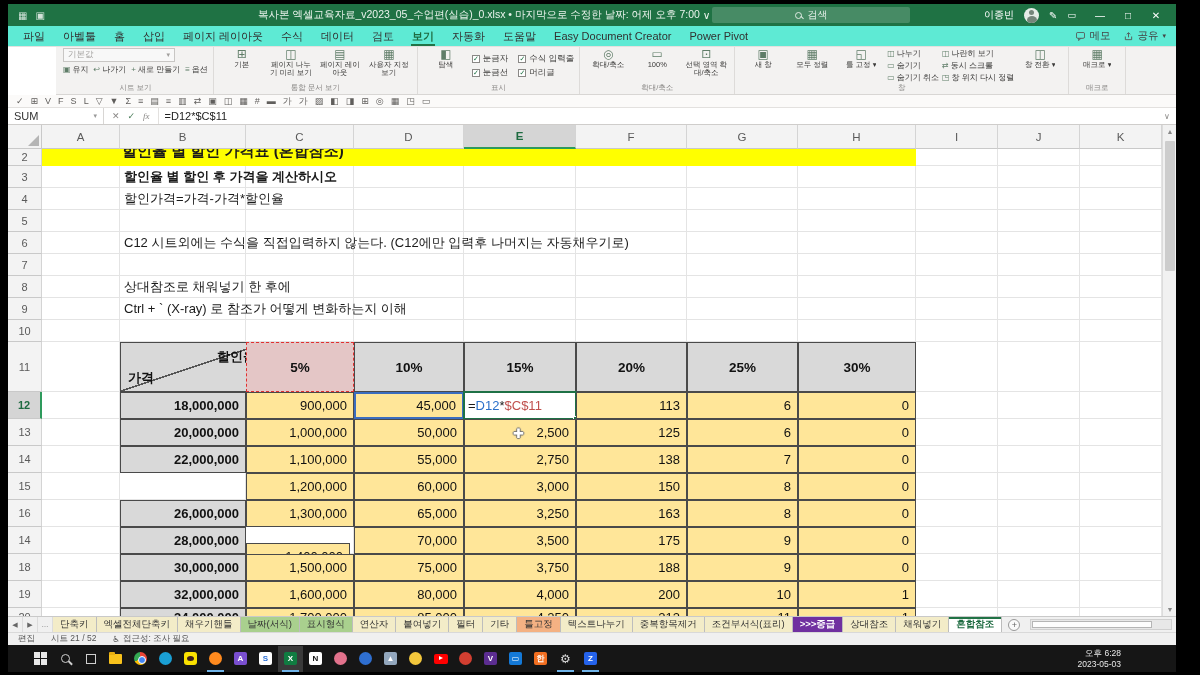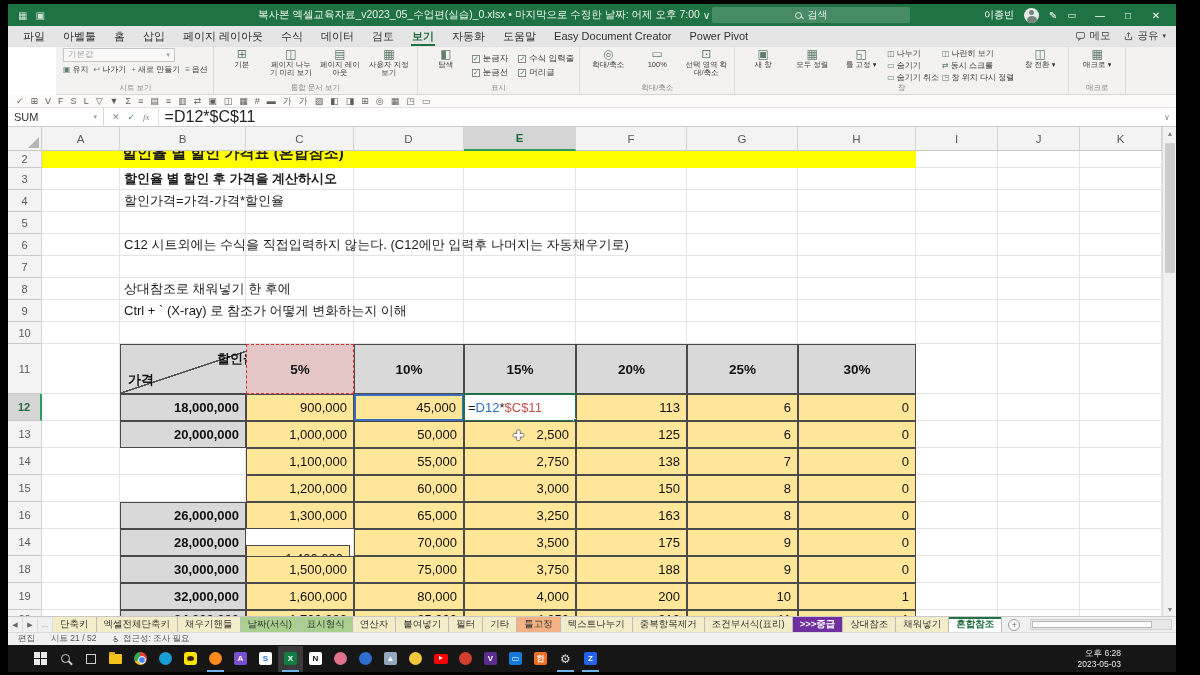--- a/index.html
+++ b/index.html
@@ -21,21 +21,21 @@
 .mag::after{content:"";position:absolute;width:4px;height:1.4px;background:#dfeae2;
   transform:rotate(45deg);right:-3px;bottom:-1px;}
 .tb-right{position:absolute;right:0;top:0;height:22px;display:flex;align-items:center;gap:10px;padding-right:6px;}
 .avatar{width:15px;height:15px;border-radius:50%;background:#e6ece7;position:relative;overflow:hidden;}
 .avatar::before{content:"";position:absolute;left:5px;top:2.5px;width:5px;height:5px;border-radius:50%;background:#75857a;}
 .avatar::after{content:"";position:absolute;left:2.5px;top:8.5px;width:10px;height:8px;border-radius:50%;background:#75857a;}
 .winctl{display:flex;height:22px;}
 .winctl span{width:28px;display:flex;align-items:center;justify-content:center;font-size:10px;color:#fff;cursor:pointer;}
 
 
-.menubar{flex:0 0 20px;background:#e5e5e5;border-bottom:1px solid #e3e1df;display:flex;
+.menubar{flex:0 0 20px;background:#5eead4;border-bottom:1px solid #e3e1df;display:flex;
   align-items:center;font-size:11px;color:#323130;position:relative;padding-left:6px;}
 .mtab{padding:0 9px;height:20px;display:flex;align-items:center;cursor:pointer;position:relative;white-space:nowrap;}
 .mtab.active{color:#1e6b41;font-weight:bold;}
 .mtab.active::after{content:"";position:absolute;left:8px;right:8px;bottom:0;height:2.5px;background:#217346;}
 .menubar-right{position:absolute;right:10px;display:flex;gap:14px;align-items:center;font-size:10.5px;color:#444;}
 .menubar-right .btn{display:flex;gap:4px;align-items:center;cursor:pointer;}
 
 
 .ribbon{flex:0 0 40px;background:#f3f2f1;border-bottom:1px solid #d8d6d4;display:flex;align-items:stretch;padding-left:2px;margin-left:48px;}
 .rgroup{display:flex;flex-direction:column;border-right:1px solid #ddDBd9;padding:1px 5px 0;}
@@ -59,21 +59,21 @@
 
 .qatbar{flex:0 0 13px;background:#fbfaf9;border-bottom:1px solid #e3e1df;display:flex;
   align-items:center;gap:7px;padding:0 8px;font-size:9px;color:#605e5c;overflow:hidden;}
 .qat-ic{cursor:pointer;line-height:1;}
 
 
 .formulabar{flex:0 0 17px;display:flex;background:#fff;border-bottom:1px solid #cfcdcb;font-size:11px;align-items:stretch;}
 .namebox{width:96px;border-right:1px solid #d8d6d4;display:flex;align-items:center;
   justify-content:space-between;padding:0 6px;color:#333;cursor:pointer;}
 .fb-btns{display:flex;align-items:center;gap:8px;padding:0 8px;border-right:1px solid #e3e1df;color:#8a8886;font-size:9px;}
-.fb-input{flex:1;display:flex;align-items:center;padding:0 6px;color:#222;font-size:16px;}
+.fb-input{flex:1;display:flex;align-items:center;padding:0 6px;color:#222;font-size:11px;}
 .fb-exp{width:18px;display:flex;align-items:center;justify-content:center;color:#8a8886;font-size:8px;}
 
 
 .gridwrap{position:relative;flex:1;background:#fff;overflow:hidden;}
 .ch,.rh{position:absolute;background:#f3f3f3;display:flex;align-items:center;justify-content:center;
   font-size:11.5px;color:#5a5a5a;border-right:1px solid #d4d4d4;border-bottom:1px solid #c9c9c9;cursor:pointer;}
 .ch.sel,.rh.sel{background:#d5d5d5;color:#1e6b41;font-weight:bold;}
 .ch.sel{border-bottom:2px solid #2e9a5c;}
 .rh.sel{border-right:2px solid #2e9a5c;}
 .corner{position:absolute;left:0;top:0;background:#f3f3f3;border-right:1px solid #c9c9c9;border-bottom:1px solid #c9c9c9;}
@@ -689,20 +689,21 @@
       <div class="tcell val" style="left: 568px; top: 267px; width: 111px; height: 27px;">113</div>
       <div class="tcell val" style="left: 679px; top: 267px; width: 111px; height: 27px;">6</div>
       <div class="tcell val" style="left: 790px; top: 267px; width: 118px; height: 27px;">0</div>
       <div class="tcell price" style="left: 112px; top: 294px; width: 126px; height: 27px;">20,000,000</div>
       <div class="tcell val" style="left: 238px; top: 294px; width: 108px; height: 27px;">1,000,000</div>
       <div class="tcell val" style="left: 346px; top: 294px; width: 110px; height: 27px;">50,000</div>
       <div class="tcell val" style="left: 456px; top: 294px; width: 112px; height: 27px;">2,500</div>
       <div class="tcell val" style="left: 568px; top: 294px; width: 111px; height: 27px;">125</div>
       <div class="tcell val" style="left: 679px; top: 294px; width: 111px; height: 27px;">6</div>
       <div class="tcell val" style="left: 790px; top: 294px; width: 118px; height: 27px;">0</div>
+      <div class="tcell price" style="left: 112px; top: 321px; width: 126px; height: 27px;">22,000,000</div>
       <div class="tcell val" style="left: 238px; top: 321px; width: 108px; height: 27px;">1,100,000</div>
       <div class="tcell val" style="left: 346px; top: 321px; width: 110px; height: 27px;">55,000</div>
       <div class="tcell val" style="left: 456px; top: 321px; width: 112px; height: 27px;">2,750</div>
       <div class="tcell val" style="left: 568px; top: 321px; width: 111px; height: 27px;">138</div>
       <div class="tcell val" style="left: 679px; top: 321px; width: 111px; height: 27px;">7</div>
       <div class="tcell val" style="left: 790px; top: 321px; width: 118px; height: 27px;">0</div>
       <div class="tcell val" style="left: 238px; top: 348px; width: 108px; height: 27px;">1,200,000</div>
       <div class="tcell val" style="left: 346px; top: 348px; width: 110px; height: 27px;">60,000</div>
       <div class="tcell val" style="left: 456px; top: 348px; width: 112px; height: 27px;">3,000</div>
       <div class="tcell val" style="left: 568px; top: 348px; width: 111px; height: 27px;">150</div>

